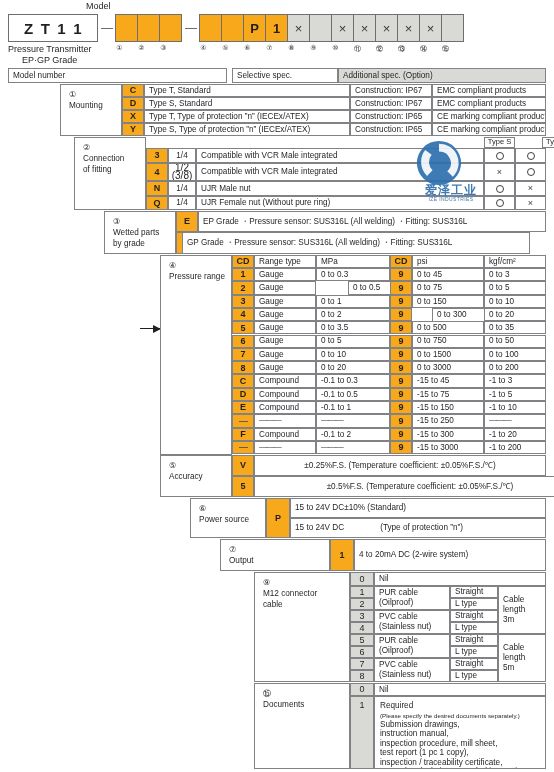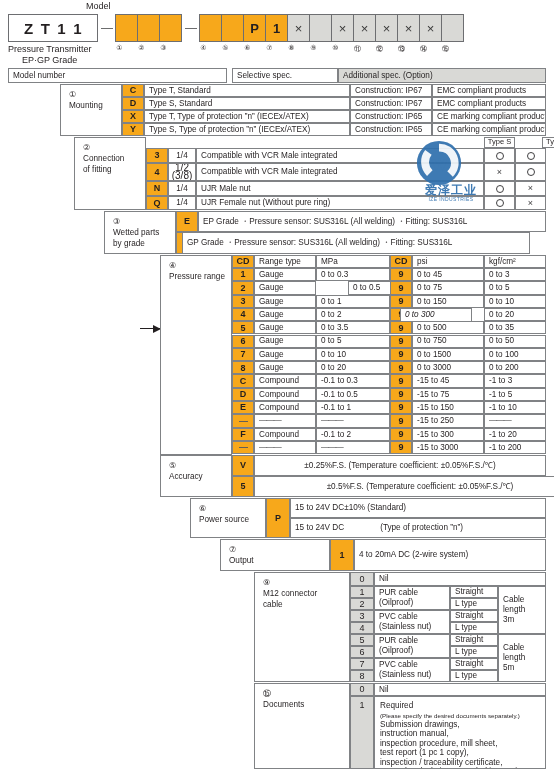--- a/index.html
+++ b/index.html
@@ -349,21 +349,21 @@
       <div class="bx or" style="left: 232px; top: 294.6px; width: 22px; height: 13.3px;">3</div>
       <div class="bx" style="left: 254px; top: 294.6px; width: 62px; height: 13.3px;">Gauge</div>
       <div class="bx" style="left: 316px; top: 294.6px; width: 74px; height: 13.3px;">0 to 1</div>
       <div class="bx or" style="left: 390px; top: 294.6px; width: 22px; height: 13.3px;">9</div>
       <div class="bx" style="left: 412px; top: 294.6px; width: 72px; height: 13.3px;">0 to 150</div>
       <div class="bx" style="left: 484px; top: 294.6px; width: 62px; height: 13.3px;">0 to 10</div>
       <div class="bx or" style="left: 232px; top: 307.9px; width: 22px; height: 13.3px;">4</div>
       <div class="bx" style="left: 254px; top: 307.9px; width: 62px; height: 13.3px;">Gauge</div>
       <div class="bx" style="left: 316px; top: 307.9px; width: 74px; height: 13.3px;">0 to 2</div>
       <div class="bx or" style="left: 390px; top: 307.9px; width: 22px; height: 13.3px;">9</div>
-      <div class="bx" style="left: 400px; top: 307.9px; width: 72px; height: 14px; font-style: italic;">0 to 300</div>
+      <div class="bx" style="left: 432px; top: 307.9px; width: 72px; height: 14px;">0 to 300</div>
       <div class="bx" style="left: 484px; top: 307.9px; width: 62px; height: 13.3px;">0 to 20</div>
       <div class="bx or" style="left: 232px; top: 321.2px; width: 22px; height: 13.3px;">5</div>
       <div class="bx" style="left: 254px; top: 321.2px; width: 62px; height: 13.3px;">Gauge</div>
       <div class="bx" style="left: 316px; top: 321.2px; width: 74px; height: 13.3px;">0 to 3.5</div>
       <div class="bx or" style="left: 390px; top: 321.2px; width: 22px; height: 13.3px;">9</div>
       <div class="bx" style="left: 412px; top: 321.2px; width: 72px; height: 13.3px;">0 to 500</div>
       <div class="bx" style="left: 484px; top: 321.2px; width: 62px; height: 13.3px;">0 to 35</div>
       <div class="bx or" style="left: 232px; top: 334.5px; width: 22px; height: 13.3px;">6</div>
       <div class="bx" style="left: 254px; top: 334.5px; width: 62px; height: 13.3px;">Gauge</div>
       <div class="bx" style="left: 316px; top: 334.5px; width: 74px; height: 13.3px;">0 to 5</div>

